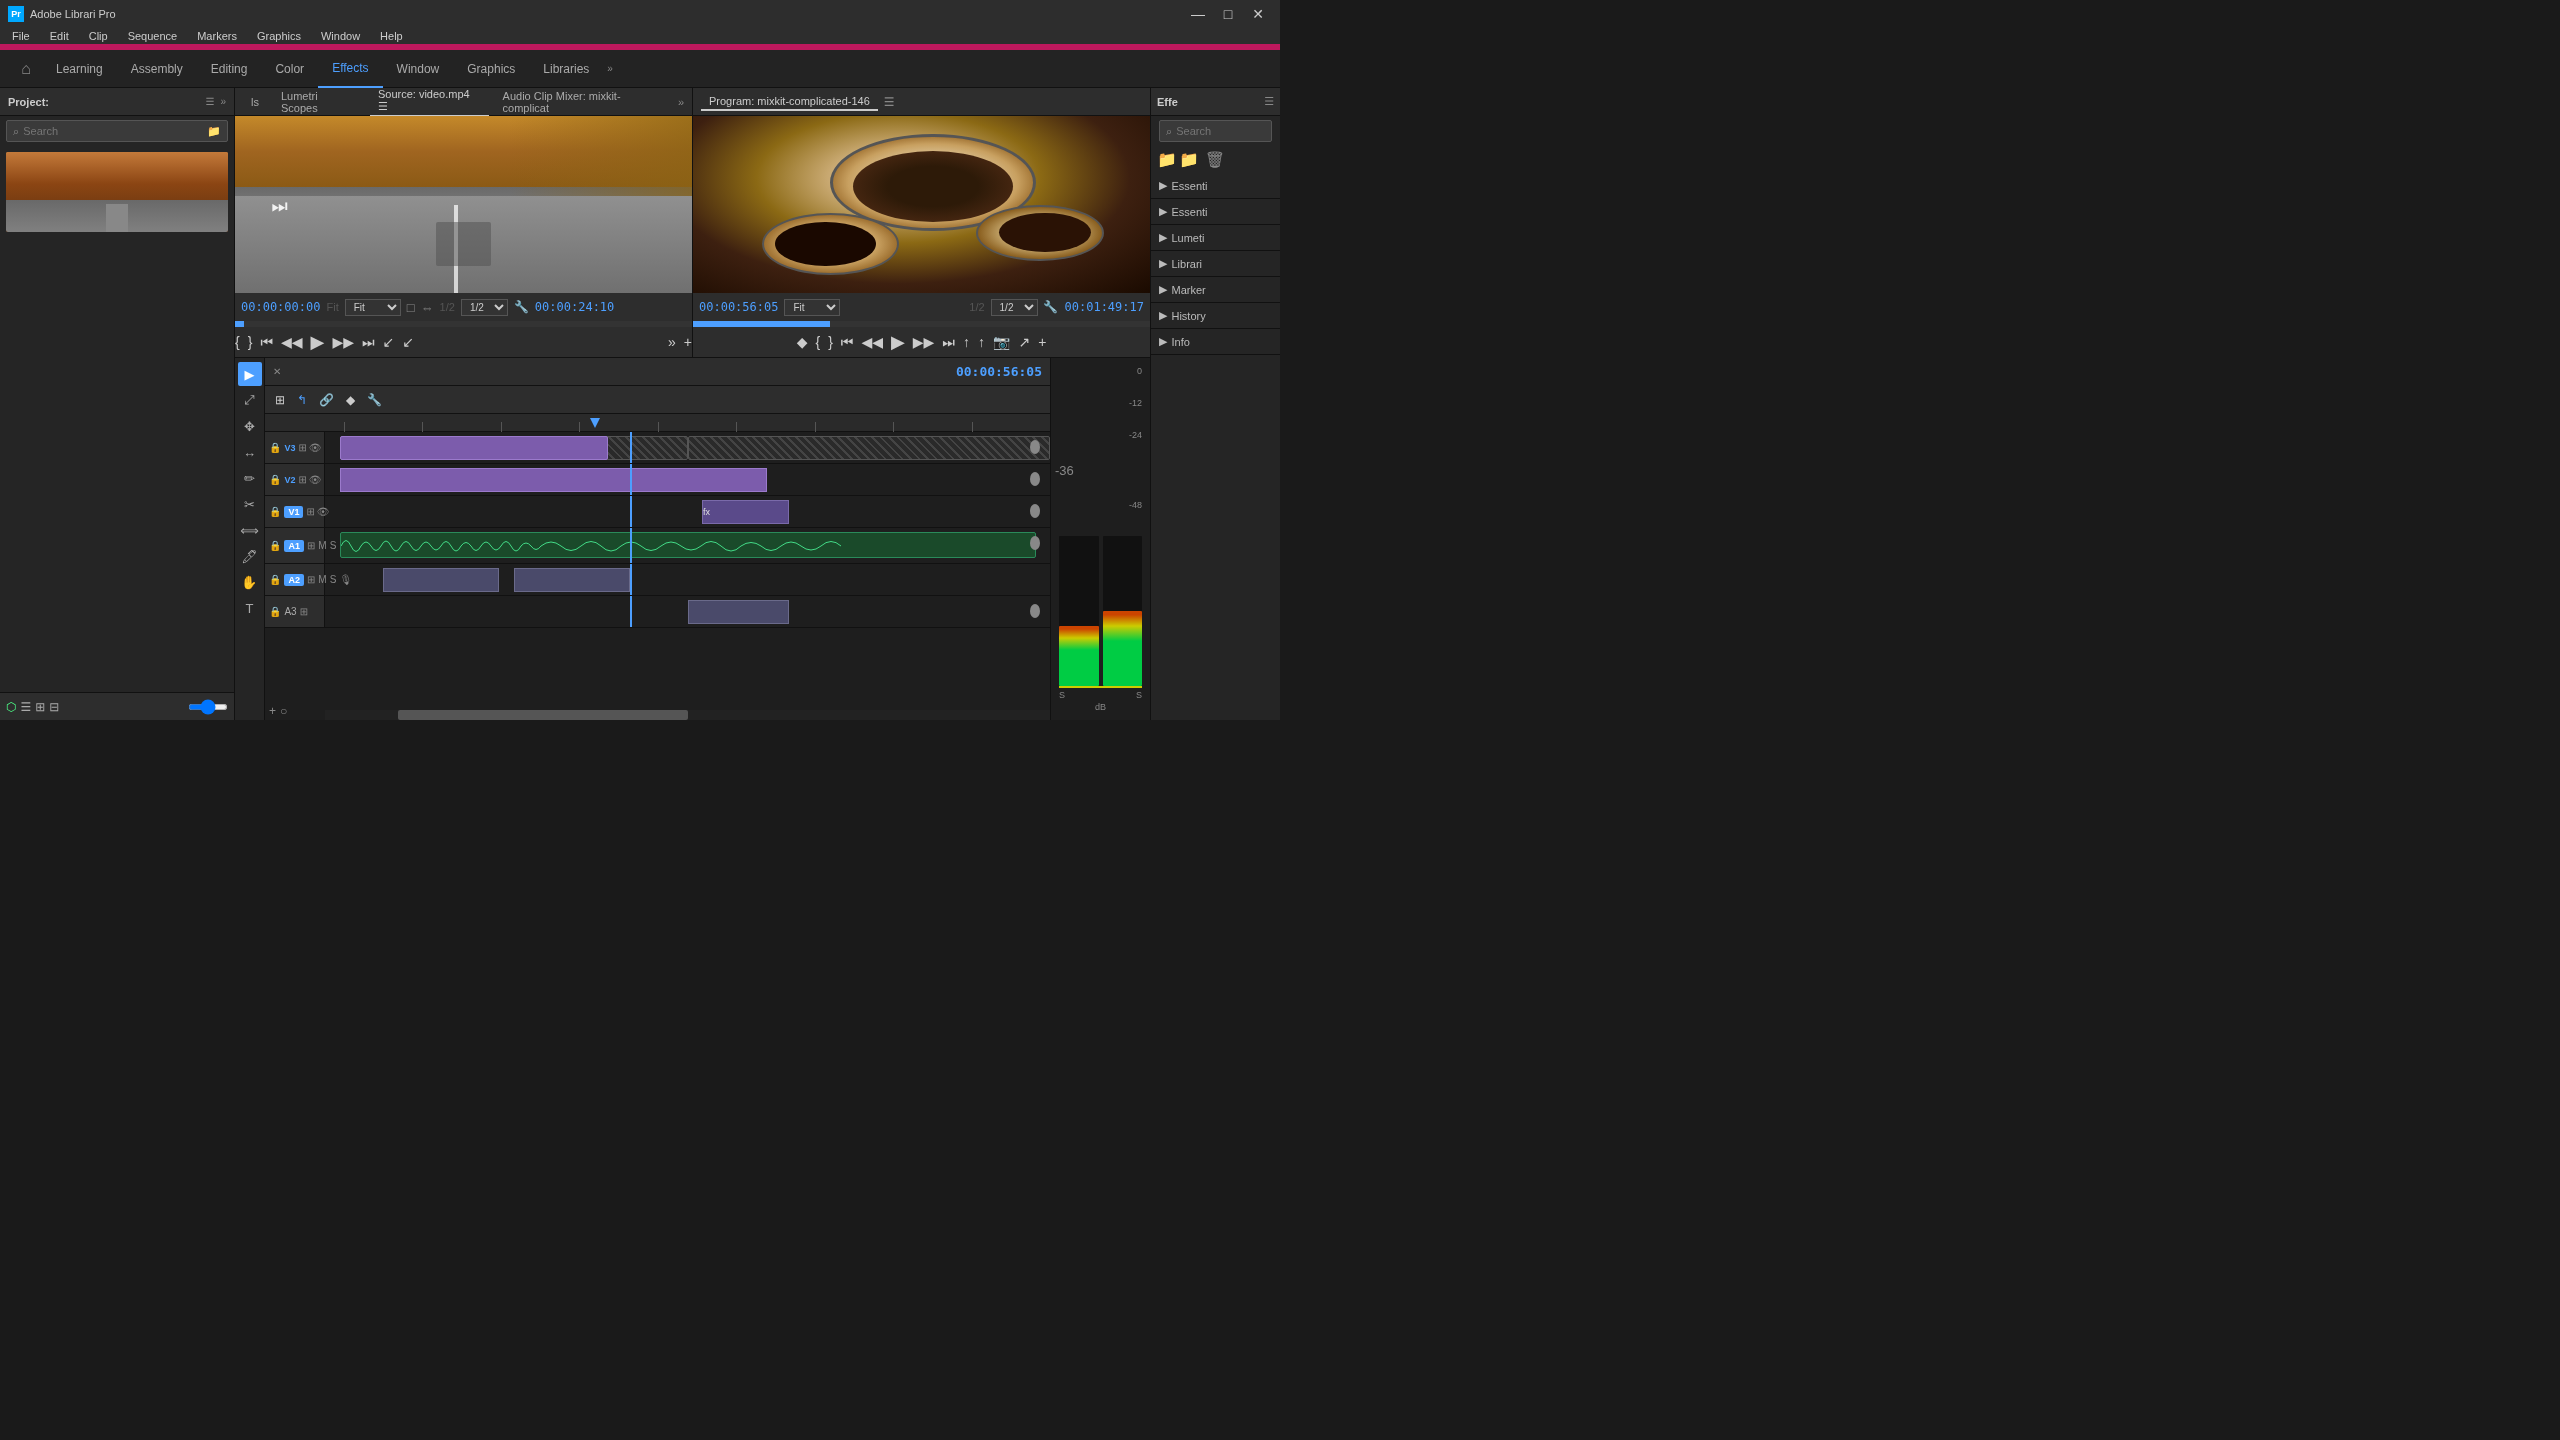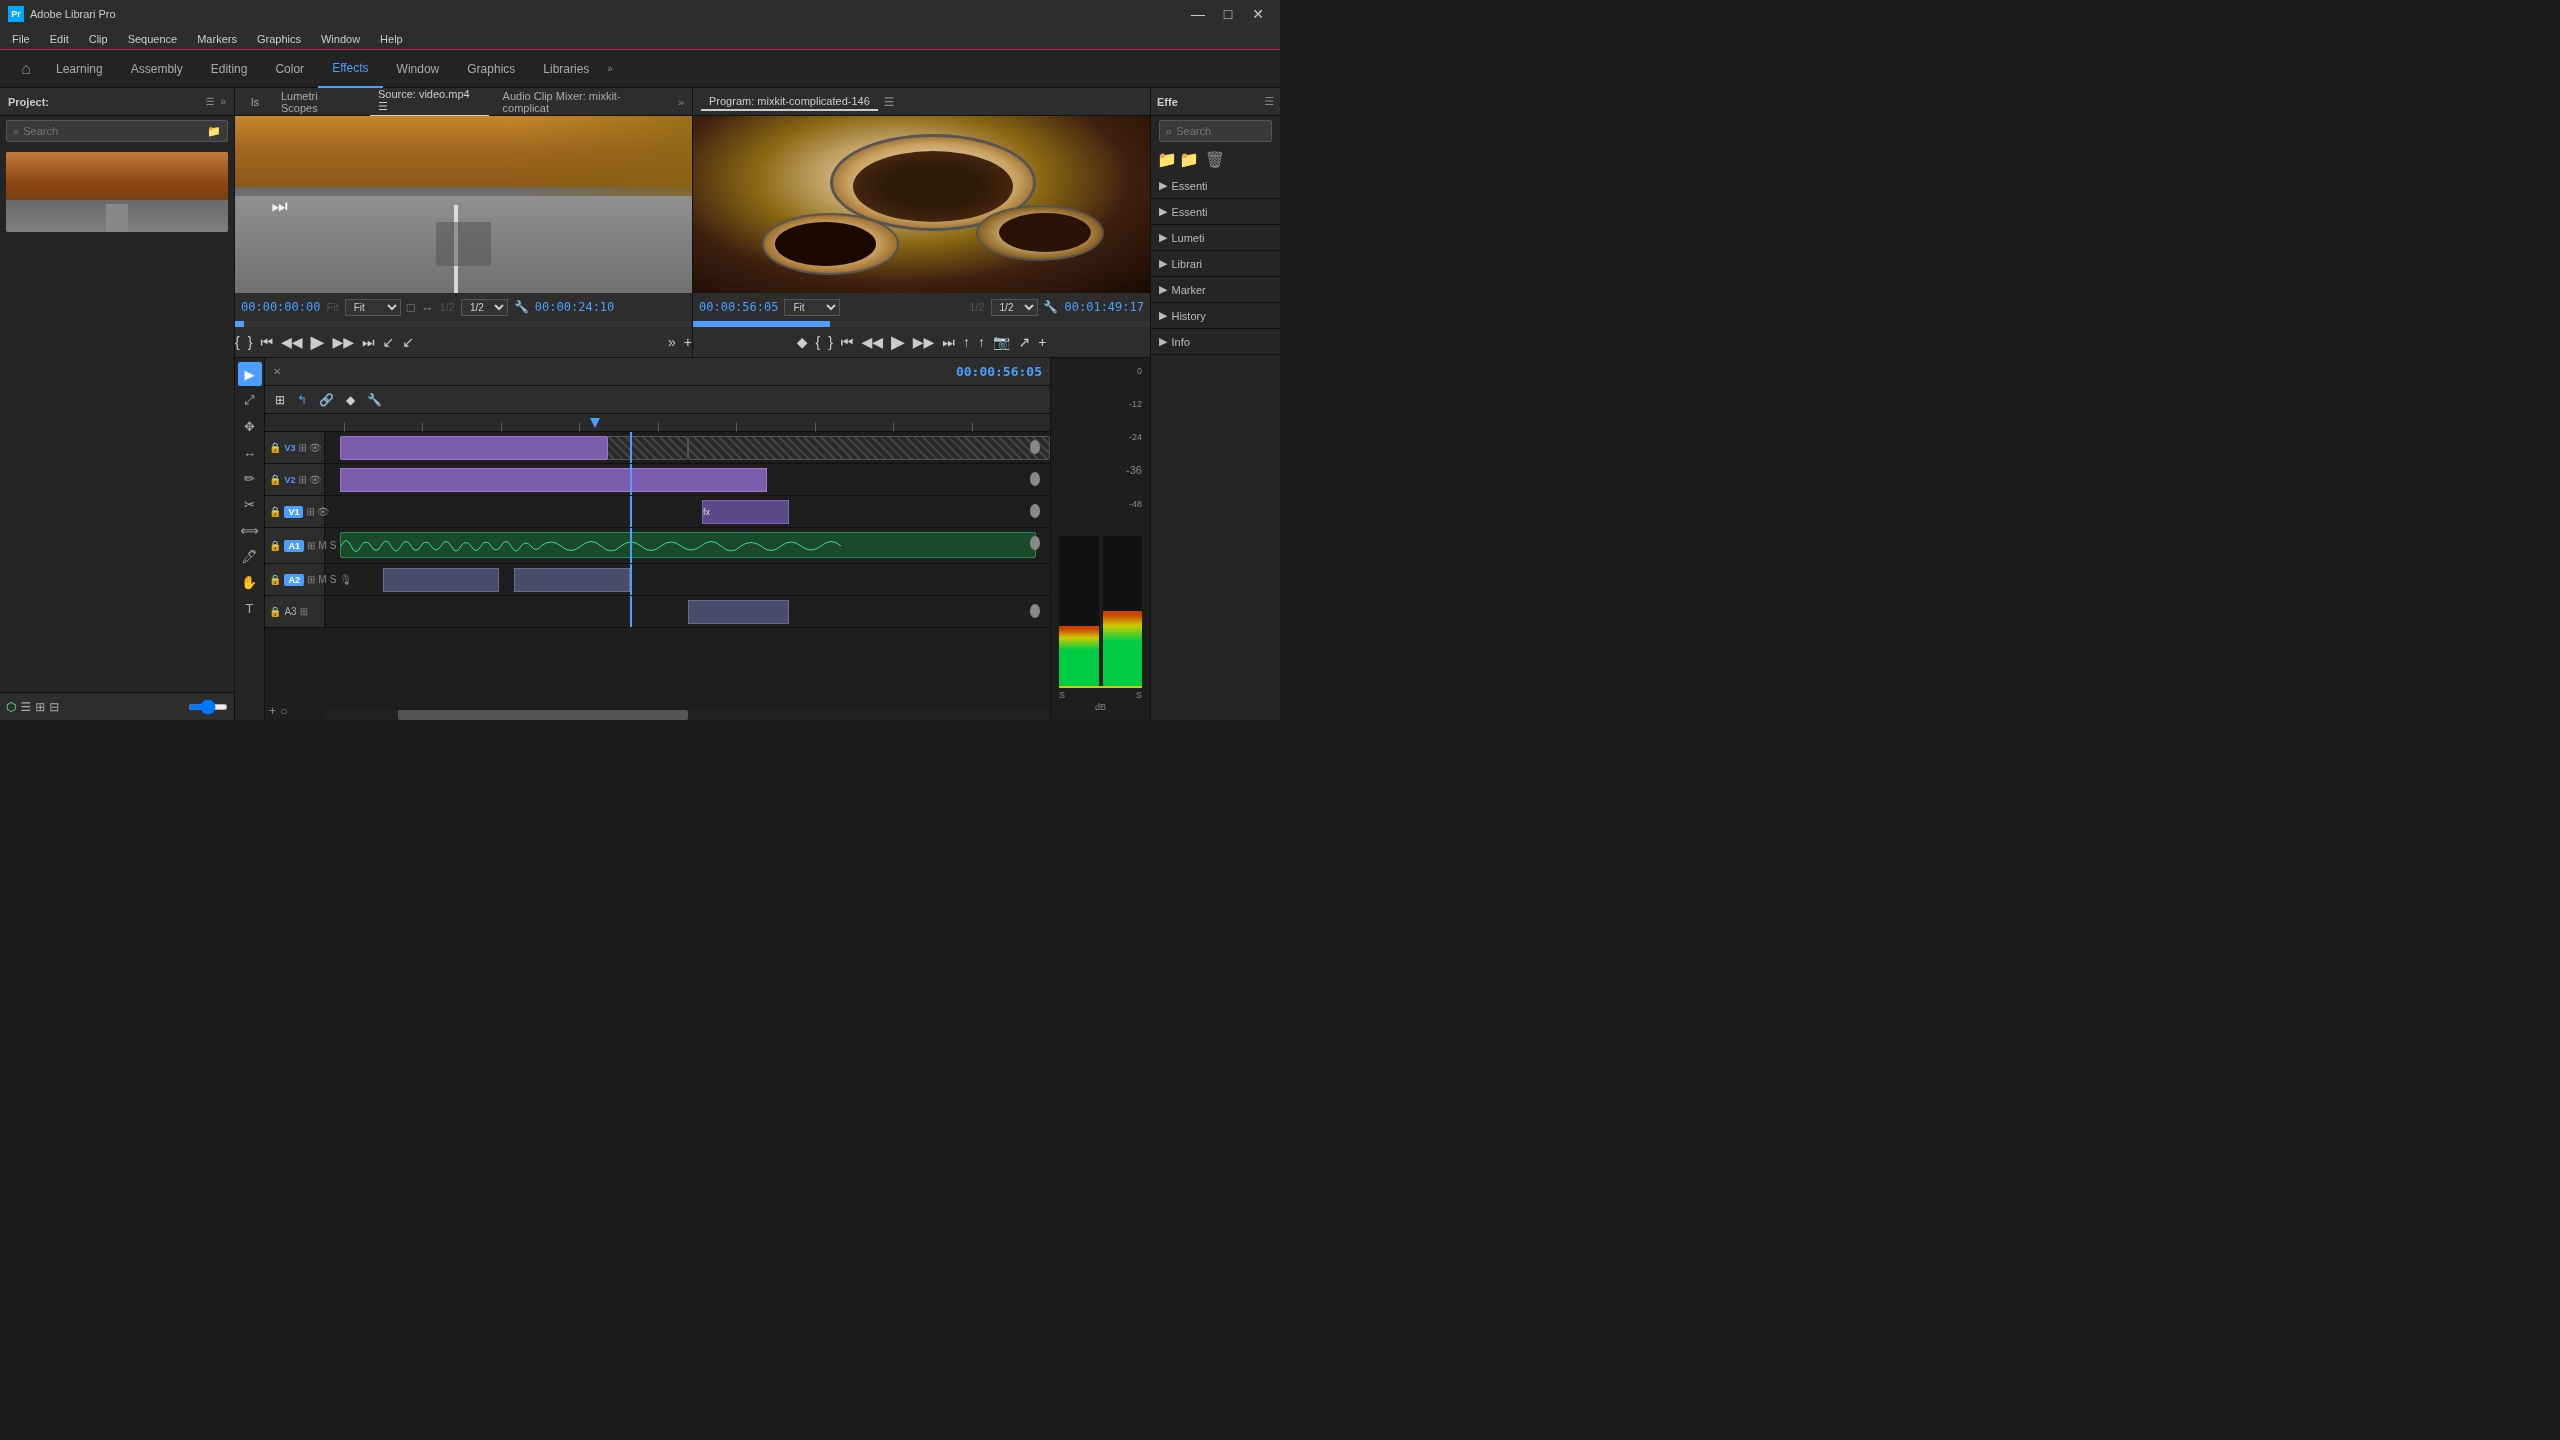--- a/index.html
+++ b/index.html
@@ -20,21 +20,21 @@
     .title-btn { width: 28px; height: 20px; background: transparent; border: none; color: #ccc; cursor: pointer; font-size: 14px; display: flex; align-items: center; justify-content: center; }
 
     
     .menu-bar {
       background: #2d2d2d;
       height: 22px;
       display: flex;
       align-items: center;
       padding: 0 8px;
       gap: 12px;
-      border-bottom: 1px solid #be185d;
+      border-bottom: 6px solid #be185d;
     }
     .menu-item { color: #ccc; font-size: 11px; cursor: pointer; padding: 2px 4px; }
 
     
     .workspace-bar {
       background: #232323;
       height: 38px;
       display: flex;
       align-items: center;
       padding: 0 10px;
@@ -750,21 +750,21 @@
       </div>
 
       <div class="audio-meters">
         <div style="flex:1;display:flex;flex-direction:column;padding:4px 0;">
           <div style="text-align:right;font-size:9px;color:#888;padding-right:4px;">0</div>
           <div style="flex:1;"></div>
           <div style="text-align:right;font-size:9px;color:#888;padding-right:4px;">-12</div>
           <div style="flex:1;"></div>
           <div style="text-align:right;font-size:9px;color:#888;padding-right:4px;">-24</div>
           <div style="flex:1;"></div>
-          <div style="text-align:right;font-size:11px;color:#888;padding-right:4px;">-36</div>
+          <div style="font-size:13px;color:#888;padding-right:4px;">-36</div>
           <div style="flex:1;"></div>
           <div style="text-align:right;font-size:9px;color:#888;padding-right:4px;">-48</div>
           <div style="flex:1;"></div>
           <div style="display:flex;align-items:flex-end;gap:4px;padding:0 4px;height:150px;margin-top:4px;">
             <div style="flex:1;height:150px;background:#111;position:relative;border-radius:1px;">
               <div style="position:absolute;bottom:0;width:100%;height:40%;background:linear-gradient(to top,#00cc44 60%,#cccc00 80%,#cc4400 95%);border-radius:1px;"></div>
             </div>
             <div style="flex:1;height:150px;background:#111;position:relative;border-radius:1px;">
               <div style="position:absolute;bottom:0;width:100%;height:50%;background:linear-gradient(to top,#00cc44 60%,#cccc00 80%,#cc4400 95%);border-radius:1px;"></div>
             </div>

